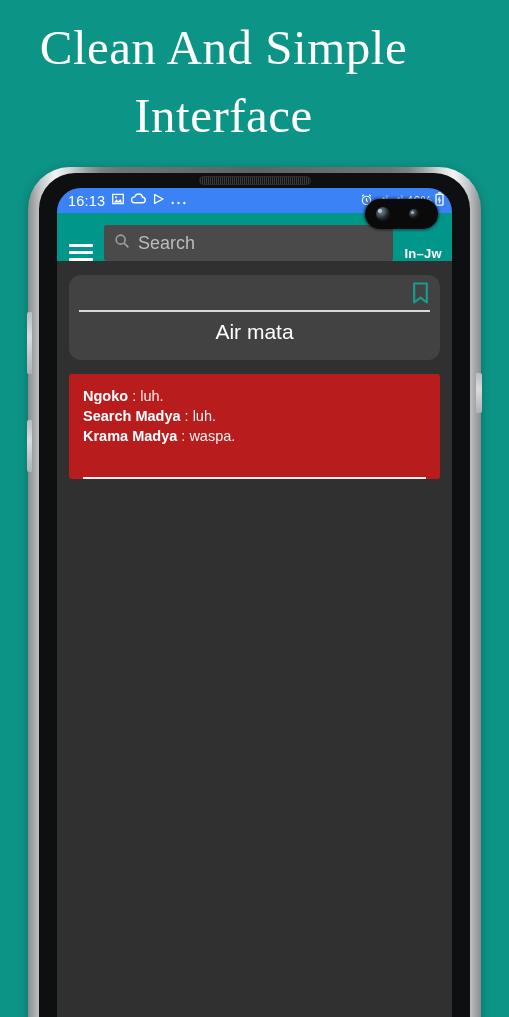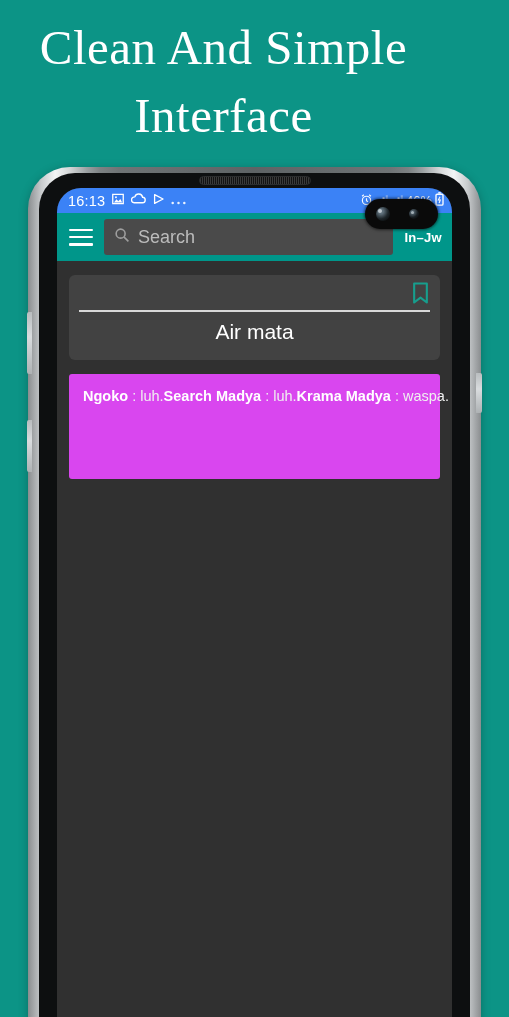--- a/index.html
+++ b/index.html
@@ -142,21 +142,21 @@
   .lens-b::after{
     content:""; position:absolute; left:2px; top:2px;
     width:3px;height:3px;border-radius:50%;background:#b9c4ca;opacity:.8;
   }
 
   
   .app-bar {
     height:48px;
     background:#00968a;
     display:flex;
-    align-items:center;
+    align-items:flex-end;
     padding:0 10px 0 12px;
     gap:11px;
   }
   .hamburger { width:24px; height:17px; display:flex; flex-direction:column; justify-content:space-between; flex:none; cursor:pointer;}
   .hamburger span { display:block; height:2.6px; background:#fff; border-radius:1px; }
   .search-box {
     flex:1;
     height:36px;
     background:#4a4a4a;
     border-radius:3px;
@@ -178,40 +178,40 @@
     font-weight:bold;
     flex:none;
     letter-spacing:.3px;
   }
 
   
   .content { padding:14px 12px 0 12px; }
 
   .word-card {
     background:#424242;
-    border-radius:6px;
+    border-radius:12px;
     padding:6px 10px 10px 10px;
     margin-bottom:14px;
   }
   .bookmark-row { display:flex; justify-content:flex-end; height:26px; align-items:flex-start; }
   .card-divider { height:1.5px; background:#d8d8d8; margin:3px 0 8px 0; }
   .word-title {
     text-align:center;
     color:#ffffff;
     font-size:21px;
     padding-bottom:6px;
   }
 
   .def-card {
-    background:#d946ef;
+    background:#b91c1c;
     border-radius:3px;
     padding:12px 14px 0 14px;
     min-height:105px;
     display:flex;
-    flex-direction:row;
+    flex-direction:column;
   }
   .def-line {
     color:#f0f0f0;
     font-size:14.5px;
     line-height:20px;
     white-space:nowrap;
   }
   .def-line b { font-weight:bold; color:#ffffff; }
   .def-bottom-rule {
     height:2px;

